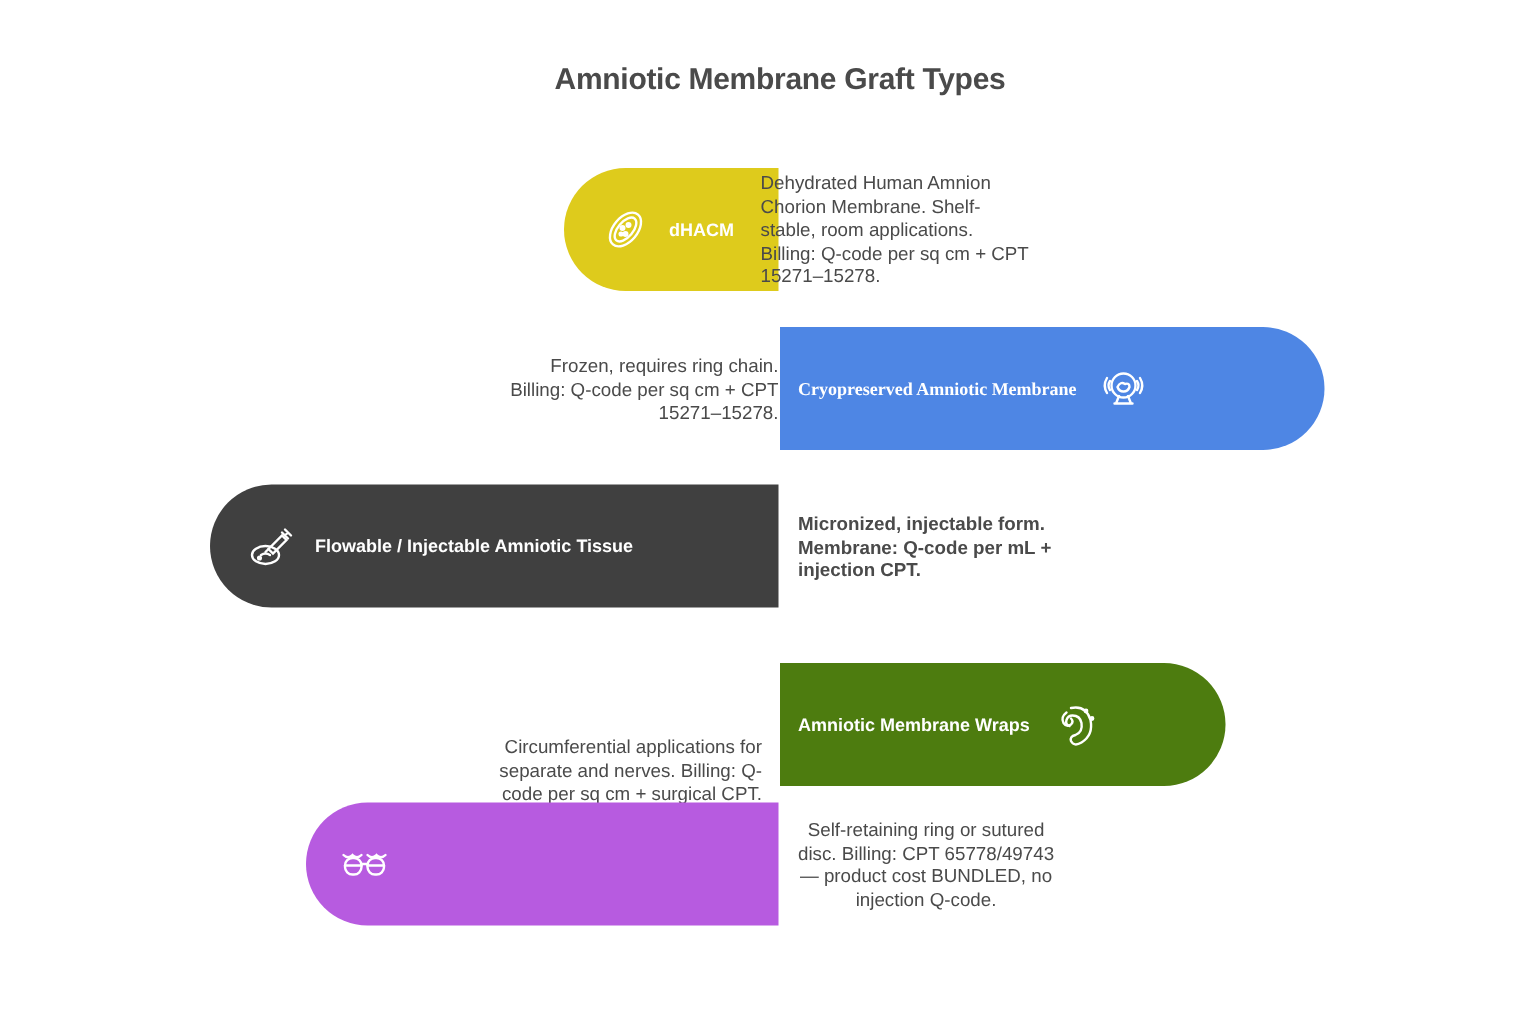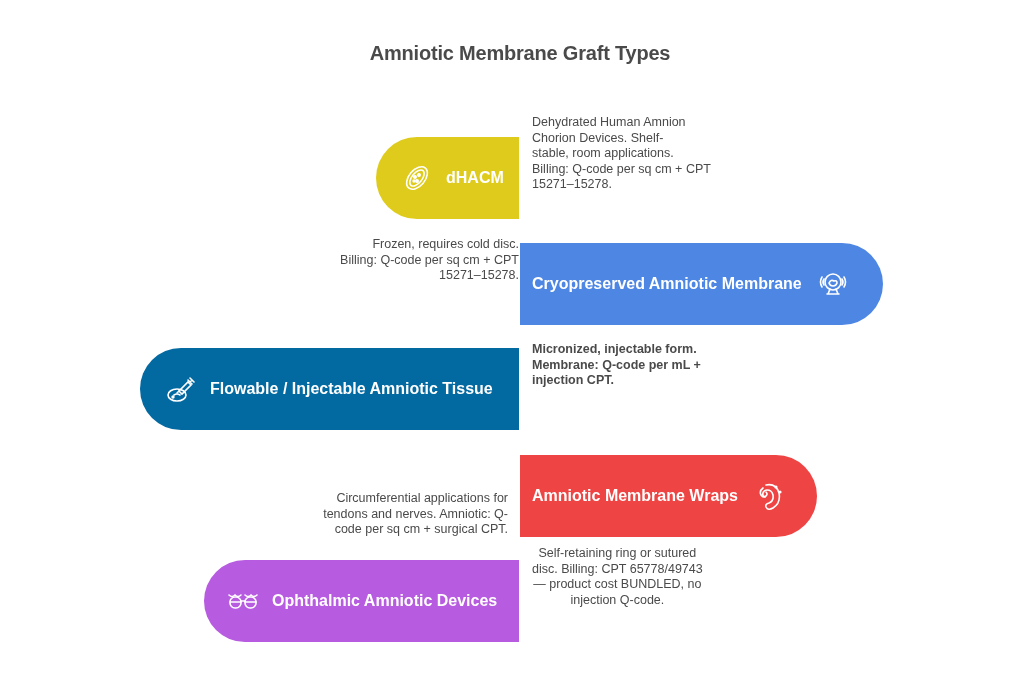--- a/index.html
+++ b/index.html
@@ -6,21 +6,21 @@
   body {
     width: 1024px; height: 683px; background: #ffffff; position: relative; overflow: hidden;
     font-family: "Liberation Sans", "DejaVu Sans", sans-serif;
   }
   .title {
     position: absolute; left: 0; top: 42px; width: 1040px; text-align: center;
     font-size: 20px; font-weight: bold; color: #4a4a4a; letter-spacing: -0.2px;
   }
   .pill {
     position: absolute; height: 82px; display: flex; align-items: center;
-    color: #ffffff; font-weight: bold; font-size: 16px; box-sizing: border-box; white-space: nowrap; margin-top: 25px;
+    color: #ffffff; font-weight: bold; font-size: 12px; box-sizing: border-box; white-space: nowrap;
   }
   .pill.left { border-radius: 41px 0 0 41px; justify-content: flex-start; }
   .pill.right { border-radius: 0 41px 41px 0; justify-content: flex-start; }
   .pill .icon { width: 34px; height: 34px; display: inline-flex; flex: 0 0 34px; }
   .pill .icon svg { width: 34px; height: 34px; }
   .desc {
     position: absolute; font-size: 12.5px; line-height: 15.5px; color: #4a4a4a;
   }
   .desc.l { text-align: left; }
   .desc.r { text-align: right; }
@@ -37,71 +37,71 @@
       <ellipse cx="17" cy="17" rx="8" ry="13" transform="rotate(40 17 17)"></ellipse>
       <ellipse cx="17" cy="17" rx="5" ry="9.5" transform="rotate(40 17 17)"></ellipse>
       <circle cx="15" cy="16" r="1.2" fill="#fff"></circle>
       <circle cx="19" cy="14" r="1.2" fill="#fff"></circle>
       <circle cx="17" cy="20" r="1.2" fill="#fff"></circle>
       <circle cx="14" cy="20" r="0.9" fill="#fff"></circle>
     </svg>
   </span>
   <span style="margin-left:12px;">dHACM</span>
 </div>
-<div class="desc l" style="left:532px; top:115px;">
+<div class="desc l" style="left:507px; top:115px;">
   <span>Dehydrated Human Amnion</span>
-  <span>Chorion Devices. Shelf-</span>
+  <span>Chorion Membrane. Shelf-</span>
   <span>stable, room applications.</span>
   <span>Billing: Q-code per sq cm + CPT</span>
   <span>15271–15278.</span>
 </div>
 
 <div class="desc r" style="right:505px; top:237px;">
-  <span>Frozen, requires cold disc.</span>
+  <span>Frozen, requires ring chain.</span>
   <span>Billing: Q-code per sq cm + CPT</span>
   <span>15271–15278.</span>
 </div>
-<div class="pill right" style="left:520px; top:218px; width:363px; background:#4E86E4; padding-left:12px;">
+<div class="pill right" style="left:520px; top:218px; width:363px; background:#4E86E4; padding-left:12px;font-family:Liberation Serif, serif;">
   <span>Cryopreserved Amniotic Membrane</span>
   <span class="icon" style="margin-left:14px;">
     <svg viewBox="0 0 34 34" fill="none" stroke="#fff" stroke-width="1.6" stroke-linecap="round">
       <circle cx="17" cy="15" r="8"></circle>
       <path d="M13 16 q2 -4 5 -2 q3 -1 3 2 q-1 3 -4 3 q-3 0 -4 -3z"></path>
       <path d="M11 27 h12 M12 27 l2 -5 M22 27 l-2 -5"></path>
       <path d="M6 10 q-3 5 0 10 M28 10 q3 5 0 10"></path>
       <path d="M8 12 q-2 3 0 6 M26 12 q2 3 0 6"></path>
     </svg>
   </span>
 </div>
 
-<div class="pill left" style="left:140px; top:323px; width:379px; background:#0369a1; padding-left:24px;">
+<div class="pill left" style="left:140px; top:323px; width:379px; background:#404040; padding-left:24px;">
   <span class="icon">
     <svg viewBox="0 0 34 34" fill="none" stroke="#fff" stroke-width="1.6" stroke-linecap="round">
       <ellipse cx="13" cy="23" rx="9" ry="6"></ellipse>
       <path d="M10 23 q3 -2 6 0"></path>
       <circle cx="9" cy="25" r="0.9" fill="#fff"></circle>
       <path d="M15 19 l9 -9 l3 3 l-9 9z"></path>
       <path d="M24 8 l4 4 M26 6 l4 4 M28 8 l-2 2"></path>
       <path d="M15 19 l-2 2"></path>
     </svg>
   </span>
   <span style="margin-left:12px;">Flowable / Injectable Amniotic Tissue</span>
 </div>
 <div class="desc l" style="left:532px; top:342px;font-weight:bold;">
   <span>Micronized, injectable form.</span>
   <span>Membrane: Q-code per mL +</span>
   <span>injection CPT.</span>
 </div>
 
 <div class="desc r" style="right:516px; top:449px;margin-top:42px;">
   <span>Circumferential applications for</span>
-  <span>tendons and nerves. Amniotic: Q-</span>
+  <span>separate and nerves. Billing: Q-</span>
   <span>code per sq cm + surgical CPT.</span>
 </div>
-<div class="pill right" style="left:520px; top:430px; width:297px; background:#ef4444; padding-left:12px;">
+<div class="pill right" style="left:520px; top:442px; width:297px; background:#4d7c0f; padding-left:12px;">
   <span>Amniotic Membrane Wraps</span>
   <span class="icon" style="margin-left:14px;">
     <svg viewBox="0 0 34 34" fill="none" stroke="#fff" stroke-width="1.6" stroke-linecap="round">
       <path d="M14 6 q10 -2 13 8 q2 10 -6 15 q-5 3 -7 -1 q-1 -3 3 -4 q5 -2 4 -8 q-1 -5 -6 -5 q-3 0 -4 3 q-1 3 2 4"></path>
       <path d="M11 9 q-4 3 -2 7 q2 3 5 1 q2 -2 0 -4"></path>
       <circle cx="24" cy="8" r="0.8" fill="#fff"></circle>
       <circle cx="28" cy="13" r="0.8" fill="#fff"></circle>
     </svg>
   </span>
 </div>
@@ -109,20 +109,19 @@
 <div class="pill left" style="left:204px; top:535px; width:315px; background:#B75BE0; padding-left:22px;">
   <span class="icon">
     <svg viewBox="0 0 34 34" fill="none" stroke="#fff" stroke-width="1.6" stroke-linecap="round">
       <path d="M3 11 q3 3 6 0 q3 3 6 0"></path>
       <path d="M19 11 q3 3 6 0 q3 3 6 0"></path>
       <rect x="4" y="13" width="11" height="11" rx="5"></rect>
       <rect x="19" y="13" width="11" height="11" rx="5"></rect>
       <path d="M4 18 h11 M19 18 h11 M15 17 h4"></path>
     </svg>
   </span>
-  <span style="margin-left:12px;">Ophthalmic Amniotic Devices</span>
 </div>
 <div class="desc l" style="left:532px; top:546px;text-align:center;">
   <span>Self-retaining ring or sutured</span>
   <span>disc. Billing: CPT 65778/49743</span>
   <span>— product cost BUNDLED, no</span>
   <span>injection Q-code.</span>
 </div>
 
 </body></html>

